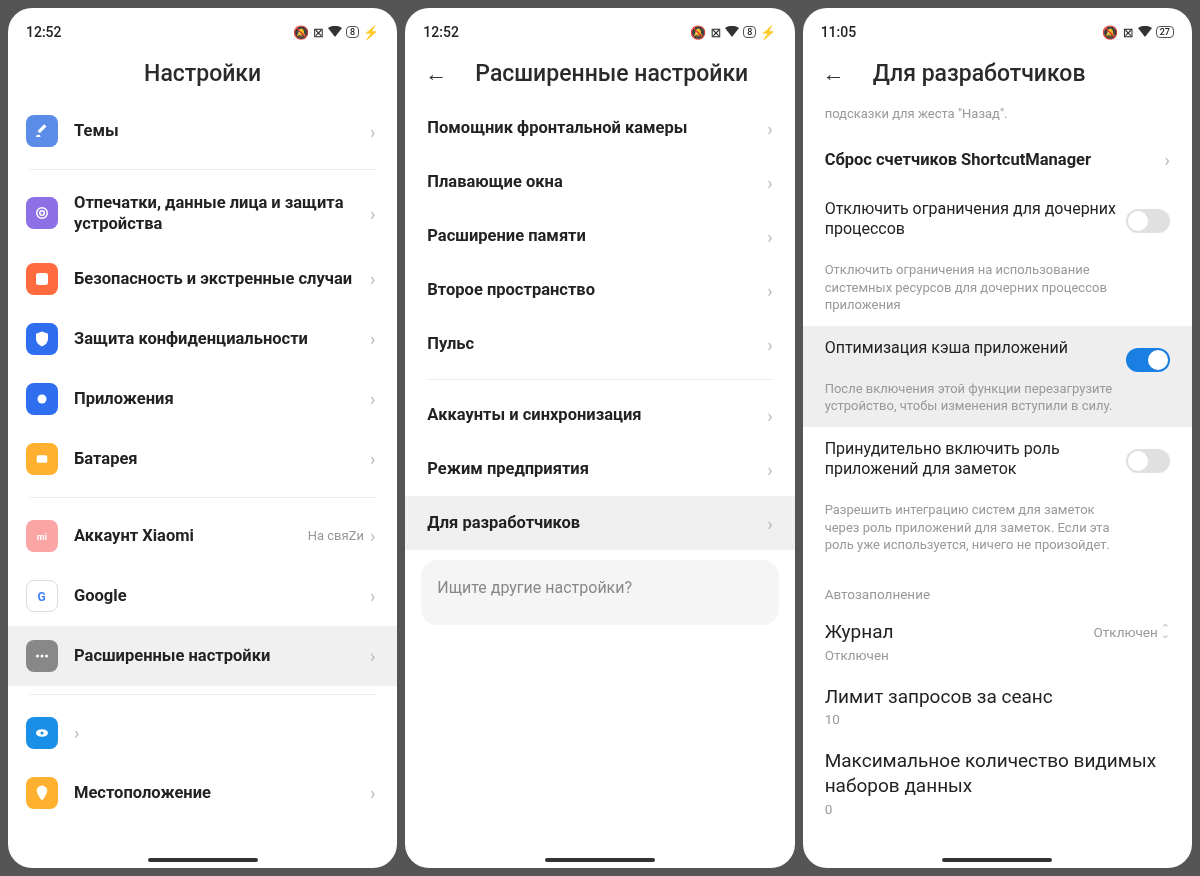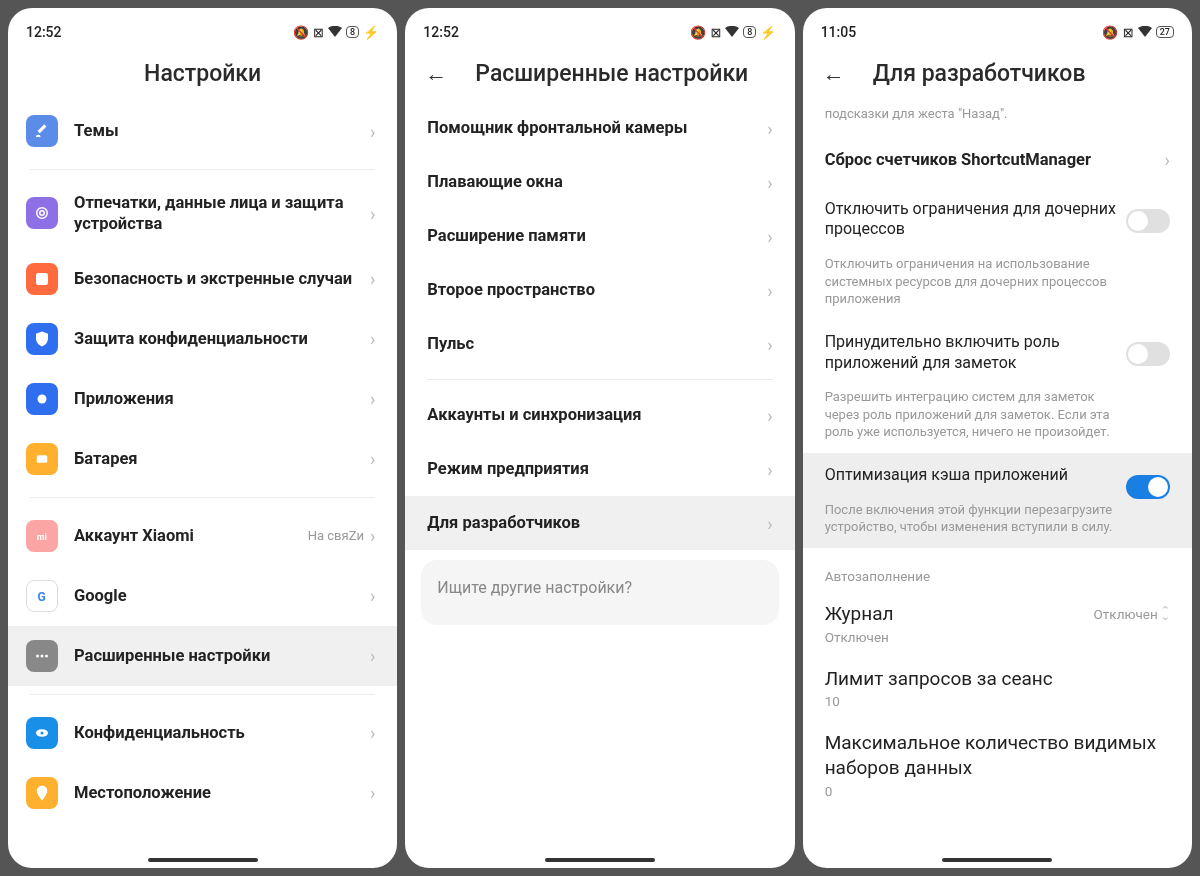--- a/index.html
+++ b/index.html
@@ -144,21 +144,21 @@
   .toggle-text { flex: 1; padding-right: 8px; }
   .toggle-title {
     font-size: 16px;
     color: #222;
     line-height: 1.3;
   }
   .toggle-desc {
     font-size: 13px;
     color: #999;
     line-height: 1.35;
-    margin-top: 15px;
+    margin-top: 21px;
   }
   .toggle {
     width: 44px;
     height: 24px;
     border-radius: 14px;
     position: relative;
     flex-shrink: 0;
     margin-top: 10px;
   }
   .toggle.off { background: #e0e0e0; }
@@ -330,21 +330,20 @@
       </div>
     <div class="divider"></div>
     <div id="p1-block4">
         <div class="row with-icon">
           <div class="icon-box" style="background: rgb(26, 143, 232);">
             <svg viewBox="0 0 24 24" fill="#fff">
               <ellipse cx="12" cy="12" rx="8" ry="5"></ellipse>
               <circle cx="12" cy="12" r="2" fill="#1a8fe8"></circle>
             </svg>
           </div>
-          <span class="label">Конфиденциальность</span>
           <span class="chevron">›</span>
         </div>
         <div class="row with-icon">
           <div class="icon-box" style="background: rgb(255, 176, 46);">
             <svg viewBox="0 0 24 24" fill="#fff">
               <path d="M12 2a7 7 0 00-7 7c0 5 7 13 7 13s7-8 7-13a7 7 0 00-7-7z"></path>
             </svg>
           </div>
           <span class="label">Местоположение</span>
           <span class="chevron">›</span>
@@ -449,35 +448,35 @@
     <div id="p3-toggles">
         <div class="toggle-row">
           <div class="toggle-text">
             <div class="toggle-title">Отключить ограничения для дочерних процессов</div>
             <div class="toggle-desc">Отключить ограничения на использование системных ресурсов для дочерних процессов приложения</div>
           </div>
           <div class="toggle off">
             <div class="knob"></div>
           </div>
         </div>
+        <div class="toggle-row highlighted">
+          <div class="toggle-text">
+            <div class="toggle-title">Оптимизация кэша приложений</div>
+            <div class="toggle-desc">После включения этой функции перезагрузите устройство, чтобы изменения вступили в силу.</div>
+          </div>
+          <div class="toggle on">
+            <div class="knob"></div>
+          </div>
+        </div>
         <div class="toggle-row">
           <div class="toggle-text">
             <div class="toggle-title">Принудительно включить роль приложений для заметок</div>
             <div class="toggle-desc">Разрешить интеграцию систем для заметок через роль приложений для заметок. Если эта роль уже используется, ничего не произойдет.</div>
           </div>
           <div class="toggle off">
-            <div class="knob"></div>
-          </div>
-        </div>
-        <div class="toggle-row highlighted">
-          <div class="toggle-text">
-            <div class="toggle-title">Оптимизация кэша приложений</div>
-            <div class="toggle-desc">После включения этой функции перезагрузите устройство, чтобы изменения вступили в силу.</div>
-          </div>
-          <div class="toggle on">
             <div class="knob"></div>
           </div>
         </div>
       </div>
     <div class="section-header">Автозаполнение</div>
     <div class="value-row">
       <div class="main">
         <span class="v-label">Журнал</span>
         <span class="v-action">
           <span>Отключен</span>

